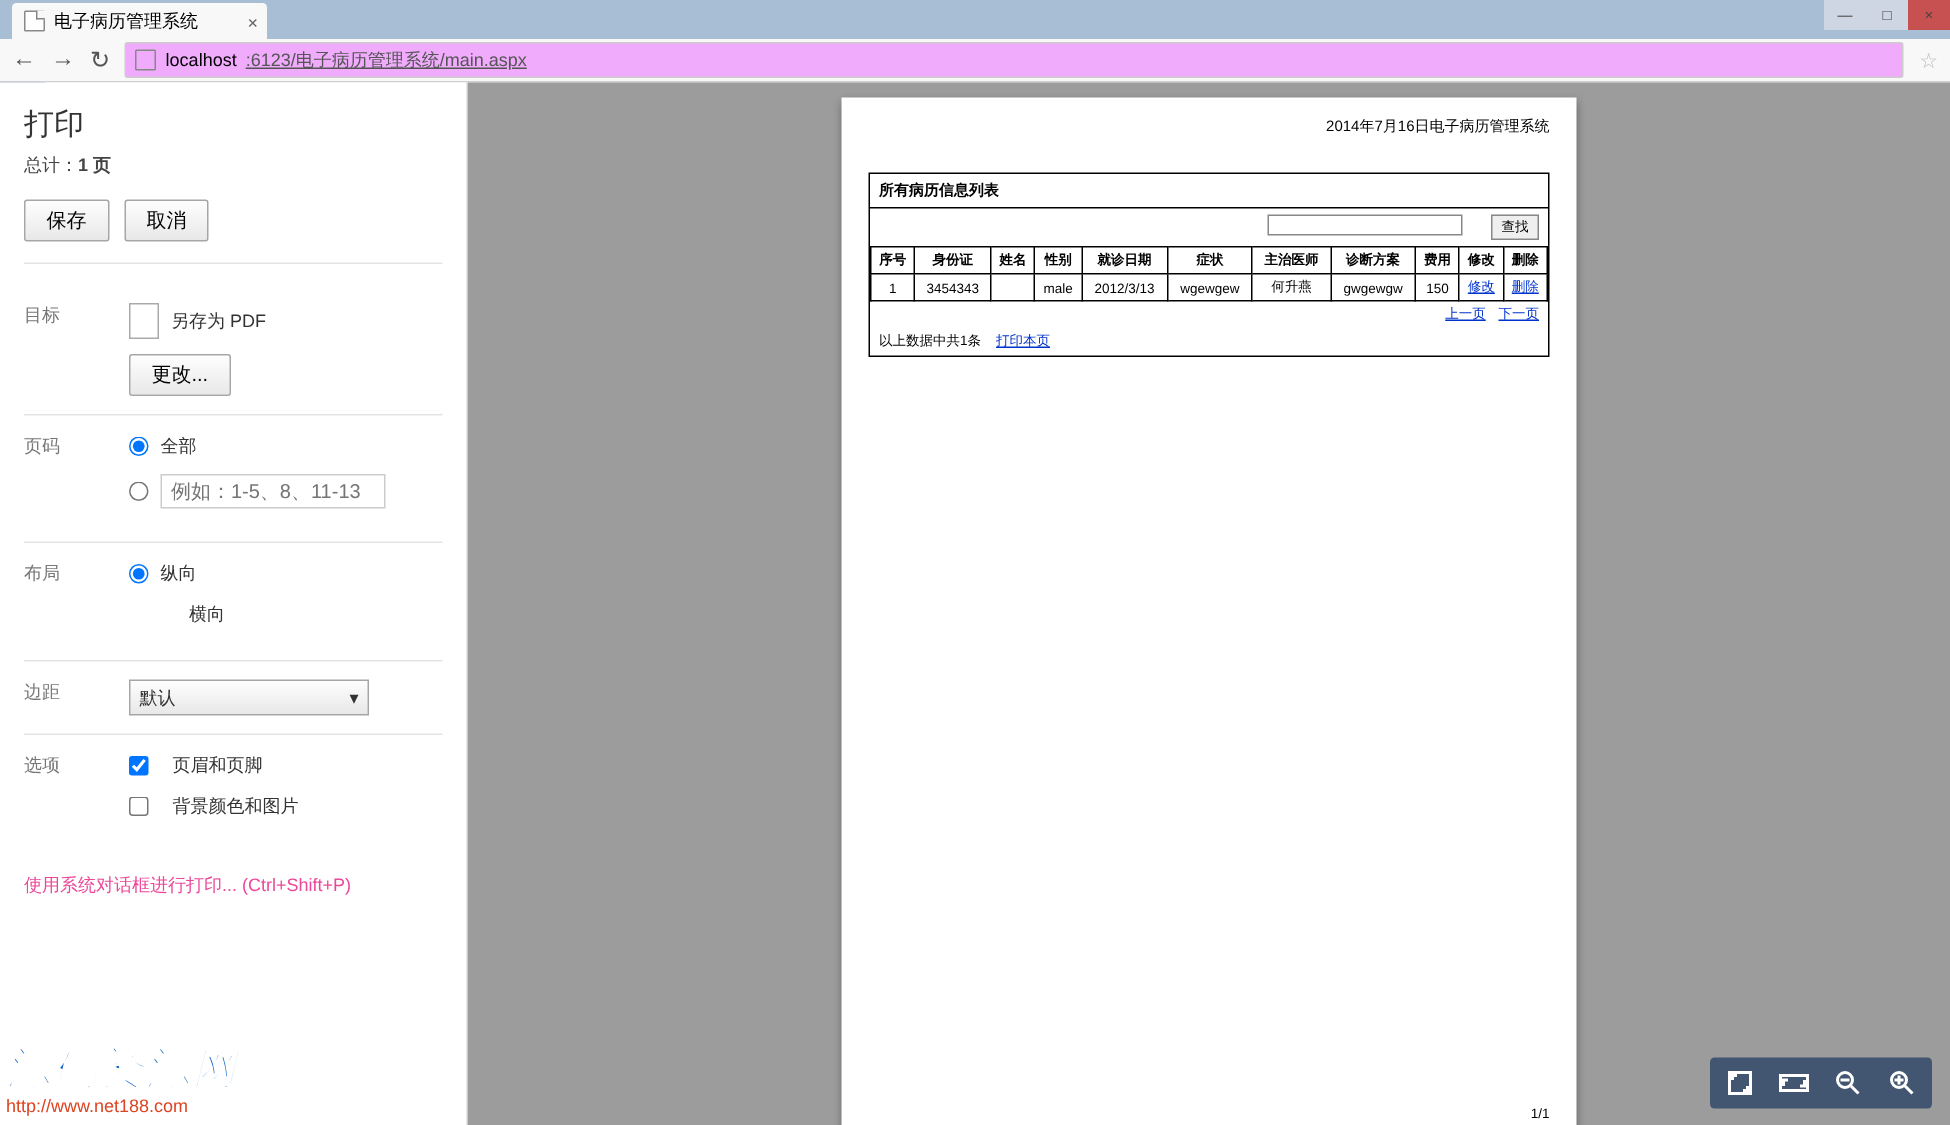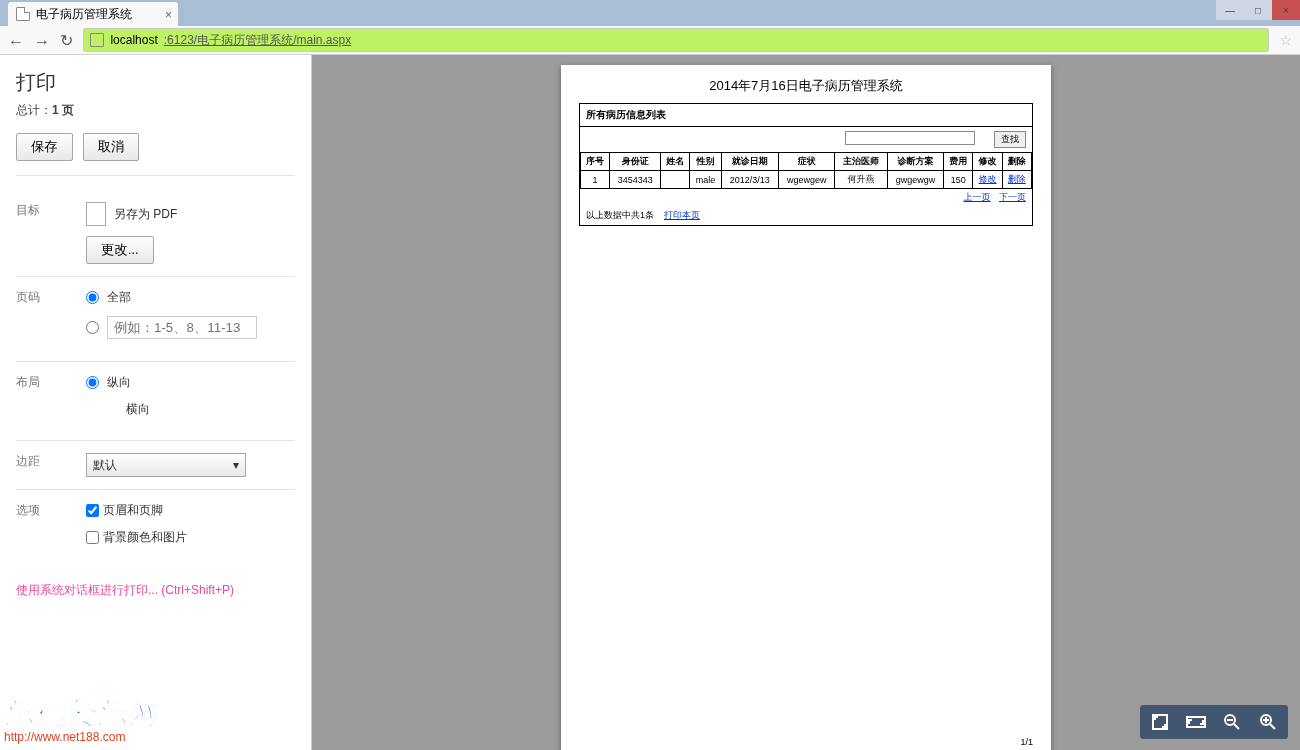--- a/index.html
+++ b/index.html
@@ -11,48 +11,48 @@
 .tab { background: #f8f8f8; height: 24px; padding: 0 26px 0 8px; display: flex; align-items: center; border-top-left-radius: 3px; border-top-right-radius: 3px; gap: 6px; position: relative; min-width: 170px; }
 .tab .file-icon { width: 14px; height: 14px; border: 1px solid #888; border-radius: 1px; background: #fff; position: relative; }
 .tab .file-icon:before { content: ""; position: absolute; right: -1px; top: -1px; width: 5px; height: 5px; background: #f8f8f8; border-left: 1px solid #888; border-bottom: 1px solid #888; }
 .tab .close-x { position: absolute; right: 6px; top: 6px; font-size: 12px; color: #666; }
 .window-controls { position: absolute; right: 0; top: 0; display: flex; height: 20px; }
 .window-controls div { width: 28px; height: 20px; display: flex; align-items: center; justify-content: center; font-size: 10px; color: #444; }
 .wc-min, .wc-max { background: #cdd6e2; }
 .wc-close { background: #c75050; color: #fff; }
 .nav-bar { height: 28px; display: flex; align-items: center; padding: 0 8px; gap: 10px; background: #f8f8f8; }
 .nav-arrow { font-size: 16px; color: #555; }
-.url-box { flex: 1; display: flex; align-items: center; gap: 6px; height: 24px; border: 1px solid #ccc; border-radius: 2px; padding: 0 6px; background: #bef264; }
+.url-box { flex: 1; display: flex; align-items: center; gap: 6px; height: 24px; border: 1px solid #ccc; border-radius: 2px; padding: 0 6px; background: #f0abfc; }
 .url-box .globe { width: 14px; height: 14px; border: 1px solid #888; border-radius: 1px; }
 .url-host { color: #000; }
 .url-path { color: #555; text-decoration: underline; }
 .star { color: #bbb; font-size: 14px; }
 
 
 .content { display: flex; height: calc(100% - 54px); }
 .print-panel { width: 312px; background: #fff; border-right: 1px solid #ccc; padding: 14px 16px; font-size: 12px; color: #333; display: flex; flex-direction: column; }
 .print-panel h2 { font-size: 20px; font-weight: normal; margin-bottom: 6px; }
 .total-line { color: #444; margin-bottom: 14px; }
 .btn-row { display: flex; justify-content: flex-start; gap: 10px; margin-bottom: 14px; padding-bottom: 14px; border-bottom: 1px solid #e4e4e4; }
 .btn { padding: 4px 14px; border: 1px solid #a6a6a6; background: linear-gradient(#fefefe,#e8e8e8); border-radius: 2px; cursor: pointer; }
 .section { display: flex; padding: 12px 0; border-bottom: 1px solid #e4e4e4; }
 .section-label { width: 70px; color: #777; }
 .section-body { flex: 1; }
 .dest-row { display: flex; align-items: center; gap: 8px; margin-bottom: 10px; }
 .pdf-icon { width: 20px; height: 24px; border: 1px solid #aaa; background: #fff; }
 .radio-row { display: flex; align-items: center; gap: 8px; margin-bottom: 10px; }
 .radio-row input[type=text] { width: 150px; padding: 3px 6px; border: 1px solid #ccc; color: #aaa; }
 .select { width: 160px; height: 24px; border: 1px solid #a6a6a6; display: flex; align-items: center; justify-content: space-between; padding: 0 6px; background: linear-gradient(#fefefe,#e8e8e8); }
-.cb-row { display: flex; align-items: center; gap: 4px; margin-bottom: 10px; }
+.cb-row { display: flex; align-items: center; gap: 16px; margin-bottom: 10px; }
 .syslink { color: #ec4899; margin-top: 14px; }
 
 
 .preview-area { flex: 1; background: #9c9c9c; position: relative; display: flex; justify-content: center; padding-top: 10px; }
 .page { width: 490px; height: 690px; background: #fff; box-shadow: 0 2px 6px rgba(0,0,0,0.4); padding: 12px 18px; font-size: 9px; color: #000; position: relative; }
-.page-header { display: flex; justify-content: center; margin-bottom: 8px; font-size: 13px; }
+.page-header { display: flex; justify-content: flex-end; margin-bottom: 24px; font-size: 10px; }
 .outer-box { border: 1px solid #000; }
 .title-row { padding: 4px 6px; border-bottom: 1px solid #000; font-size: 10px; font-weight: bold; }
 .search-row { display: flex; justify-content: flex-end; padding: 4px 6px; gap: 19px; }
 .search-in { width: 130px; height: 14px; border: 1px solid #888; }
 .search-btn { padding: 1px 6px; border: 1px solid #888; background: #efefef; font-size: 9px; }
 table.data { width: 100%; border-collapse: collapse; font-size: 9px; }
 table.data th, table.data td { border: 1px solid #000; padding: 2px 2px; text-align: center; }
 table.data th { font-weight: bold; }
 .lnk { color: #0033cc; text-decoration: underline; }
 .pager-row { padding: 2px 6px; text-align: right; }

